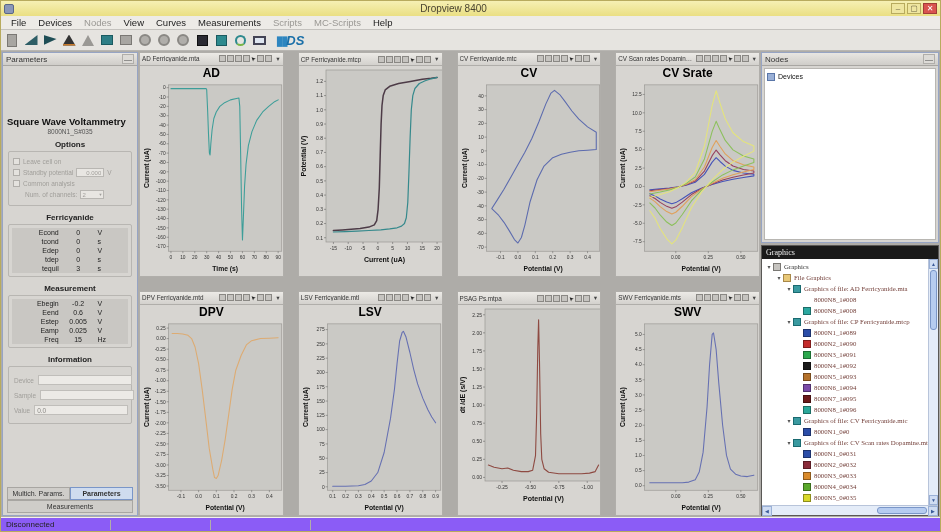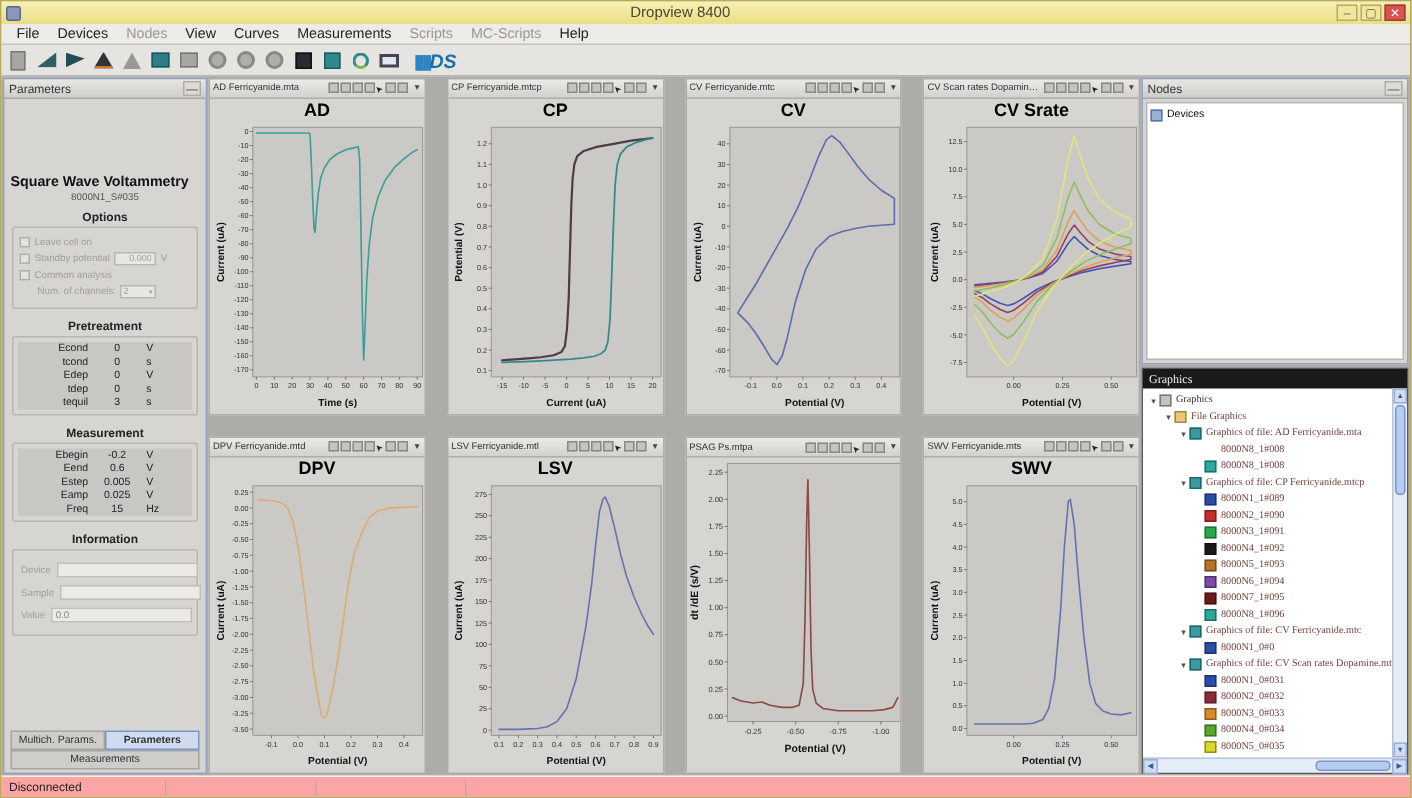--- a/index.html
+++ b/index.html
@@ -99,21 +99,21 @@
   .vsb { width:10px; background:#e4ecf8; border-left:1px solid #b8c4da; display:flex; flex-direction:column; }
   .vsb .arr, .hsb .arr { font-size:5px; color:#3a5a9a; text-align:center; background:#cfdcf2; border:1px solid #9ab0d6; height:10px; line-height:9px; }
   .vsb .thumb { height:60px; background:#b6ccf0; border:1px solid #7a96c8; border-radius:3px; margin:1px; }
   .vsb .track { flex:1; }
   .hsb { height:10px; background:#e4ecf8; border-top:1px solid #b8c4da; display:flex; }
   .hsb .arr { width:10px; flex:0 0 auto; }
   .hsb .track { flex:1; }
   .hsb .thumb { width:50px; background:#b6ccf0; border:1px solid #7a96c8; border-radius:3px; margin:1px; }
 
   
-  .statusbar { height:14px; background:#fca5a5; border-top:1px solid #f2f0ec; display:flex; align-items:center; flex:0 0 auto; }
+  .statusbar { height:14px; background:#8b5cf6; border-top:1px solid #f2f0ec; display:flex; align-items:center; flex:0 0 auto; }
   .statusbar .cell { font-size:8px; color:#222; padding:0 5px; border-right:1px solid #b0aeaa; height:10px; line-height:10px; }
   .statusbar .cell.first { width:110px; }
   .statusbar .cell.mid { width:100px; }
   .statusbar .fill { flex:1; }
 </style>
 </head>
 <body>
 
 <div class="window">
 
@@ -212,21 +212,21 @@
           </div>
           <div class="optrow" style="padding-left:12px;">
             <span class="dis">Num. of channels:</span>
             <span class="mini-select">
               <span>2</span>
               <span style="font-size:4px;">▼</span>
             </span>
           </div>
         </div>
 
-        <div class="sec-h">Pretreatment</div>
+        <div class="sec-h">Ferricyanide</div>
         <div class="groupbox">
           <table class="ptable">
               <tbody id="pretreat-rows">
                 <tr>
                   <td class="n">Econd</td>
                   <td class="v">0</td>
                   <td class="u">V</td>
                 </tr>
                 <tr>
                   <td class="n">tcond</td>
@@ -393,21 +393,20 @@
             <span class="plot-file">CP Ferricyanide.mtcp</span>
             <span class="msq"></span>
             <span class="msq"></span>
             <span class="msq"></span>
             <span class="msq"></span>
             <span class="mcur">➤</span>
             <span class="msq"></span>
             <span class="msq"></span>
             <span class="mdd">▼</span>
           </div>
-          <div class="plot-title">CP</div>
           <svg viewBox="0 0 150 202" width="150" height="202" class="plot-svg">
             <rect x="27" y="4" width="117" height="172" fill="#cac9c5" stroke="#9a9894" stroke-width="0.7"></rect>
             <line x1="25" x2="27" y1="171.73553719008265" y2="171.73553719008265" stroke="#555" stroke-width="0.5"></line>
             <text x="24" y="173.53553719008266" text-anchor="end" font-size="5" fill="#333">0.1</text>
             <line x1="25" x2="27" y1="157.5206611570248" y2="157.5206611570248" stroke="#555" stroke-width="0.5"></line>
             <text x="24" y="159.3206611570248" text-anchor="end" font-size="5" fill="#333">0.2</text>
             <line x1="25" x2="27" y1="143.30578512396696" y2="143.30578512396696" stroke="#555" stroke-width="0.5"></line>
             <text x="24" y="145.10578512396697" text-anchor="end" font-size="5" fill="#333">0.3</text>
             <line x1="25" x2="27" y1="129.0909090909091" y2="129.0909090909091" stroke="#555" stroke-width="0.5"></line>
             <text x="24" y="130.8909090909091" text-anchor="end" font-size="5" fill="#333">0.4</text>

